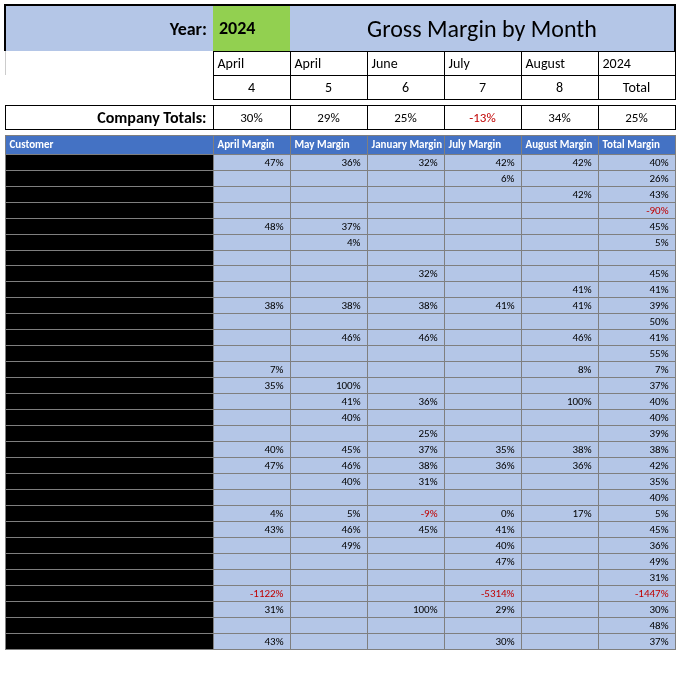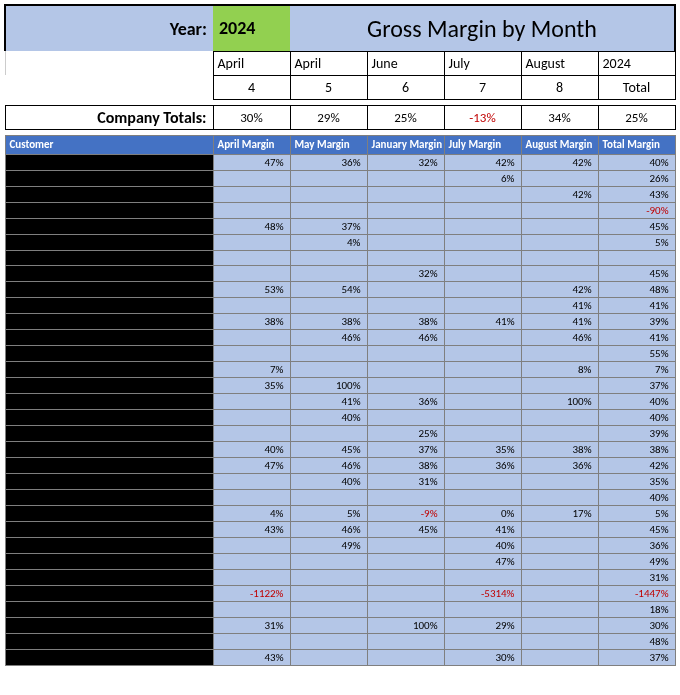--- a/index.html
+++ b/index.html
@@ -192,44 +192,44 @@
         <td colspan="2" class="cust-cell"></td>
         <td class="data-cell"></td>
         <td class="data-cell"></td>
         <td class="data-cell">32%</td>
         <td class="data-cell"></td>
         <td class="data-cell"></td>
         <td class="data-cell">45%</td>
       </tr>
       <tr class="data-row">
         <td colspan="2" class="cust-cell"></td>
-        <td class="data-cell">53%</td>
-        <td class="data-cell">54%</td>
-        <td class="data-cell"></td>
-        <td class="data-cell"></td>
-        <td class="data-cell">42%</td>
-        <td class="data-cell">48%</td>
-      </tr>
-      <tr class="data-row">
-        <td colspan="2" class="cust-cell"></td>
         <td class="data-cell"></td>
         <td class="data-cell"></td>
         <td class="data-cell"></td>
         <td class="data-cell"></td>
         <td class="data-cell">41%</td>
         <td class="data-cell">41%</td>
       </tr>
       <tr class="data-row">
         <td colspan="2" class="cust-cell"></td>
         <td class="data-cell">38%</td>
         <td class="data-cell">38%</td>
         <td class="data-cell">38%</td>
         <td class="data-cell">41%</td>
         <td class="data-cell">41%</td>
         <td class="data-cell">39%</td>
+      </tr>
+      <tr class="data-row">
+        <td colspan="2" class="cust-cell"></td>
+        <td class="data-cell"></td>
+        <td class="data-cell"></td>
+        <td class="data-cell"></td>
+        <td class="data-cell"></td>
+        <td class="data-cell"></td>
+        <td class="data-cell">50%</td>
       </tr>
       <tr class="data-row">
         <td colspan="2" class="cust-cell"></td>
         <td class="data-cell"></td>
         <td class="data-cell">46%</td>
         <td class="data-cell">46%</td>
         <td class="data-cell"></td>
         <td class="data-cell">46%</td>
         <td class="data-cell">41%</td>
       </tr>
@@ -372,29 +372,20 @@
         <td colspan="2" class="cust-cell"></td>
         <td class="data-cell neg">-1122%</td>
         <td class="data-cell"></td>
         <td class="data-cell"></td>
         <td class="data-cell neg">-5314%</td>
         <td class="data-cell"></td>
         <td class="data-cell neg">-1447%</td>
       </tr>
       <tr class="data-row">
         <td colspan="2" class="cust-cell"></td>
-        <td class="data-cell"></td>
-        <td class="data-cell"></td>
-        <td class="data-cell"></td>
-        <td class="data-cell"></td>
-        <td class="data-cell"></td>
-        <td class="data-cell">18%</td>
-      </tr>
-      <tr class="data-row">
-        <td colspan="2" class="cust-cell"></td>
         <td class="data-cell">31%</td>
         <td class="data-cell"></td>
         <td class="data-cell">100%</td>
         <td class="data-cell">29%</td>
         <td class="data-cell"></td>
         <td class="data-cell">30%</td>
       </tr>
       <tr class="data-row">
         <td colspan="2" class="cust-cell"></td>
         <td class="data-cell"></td>

